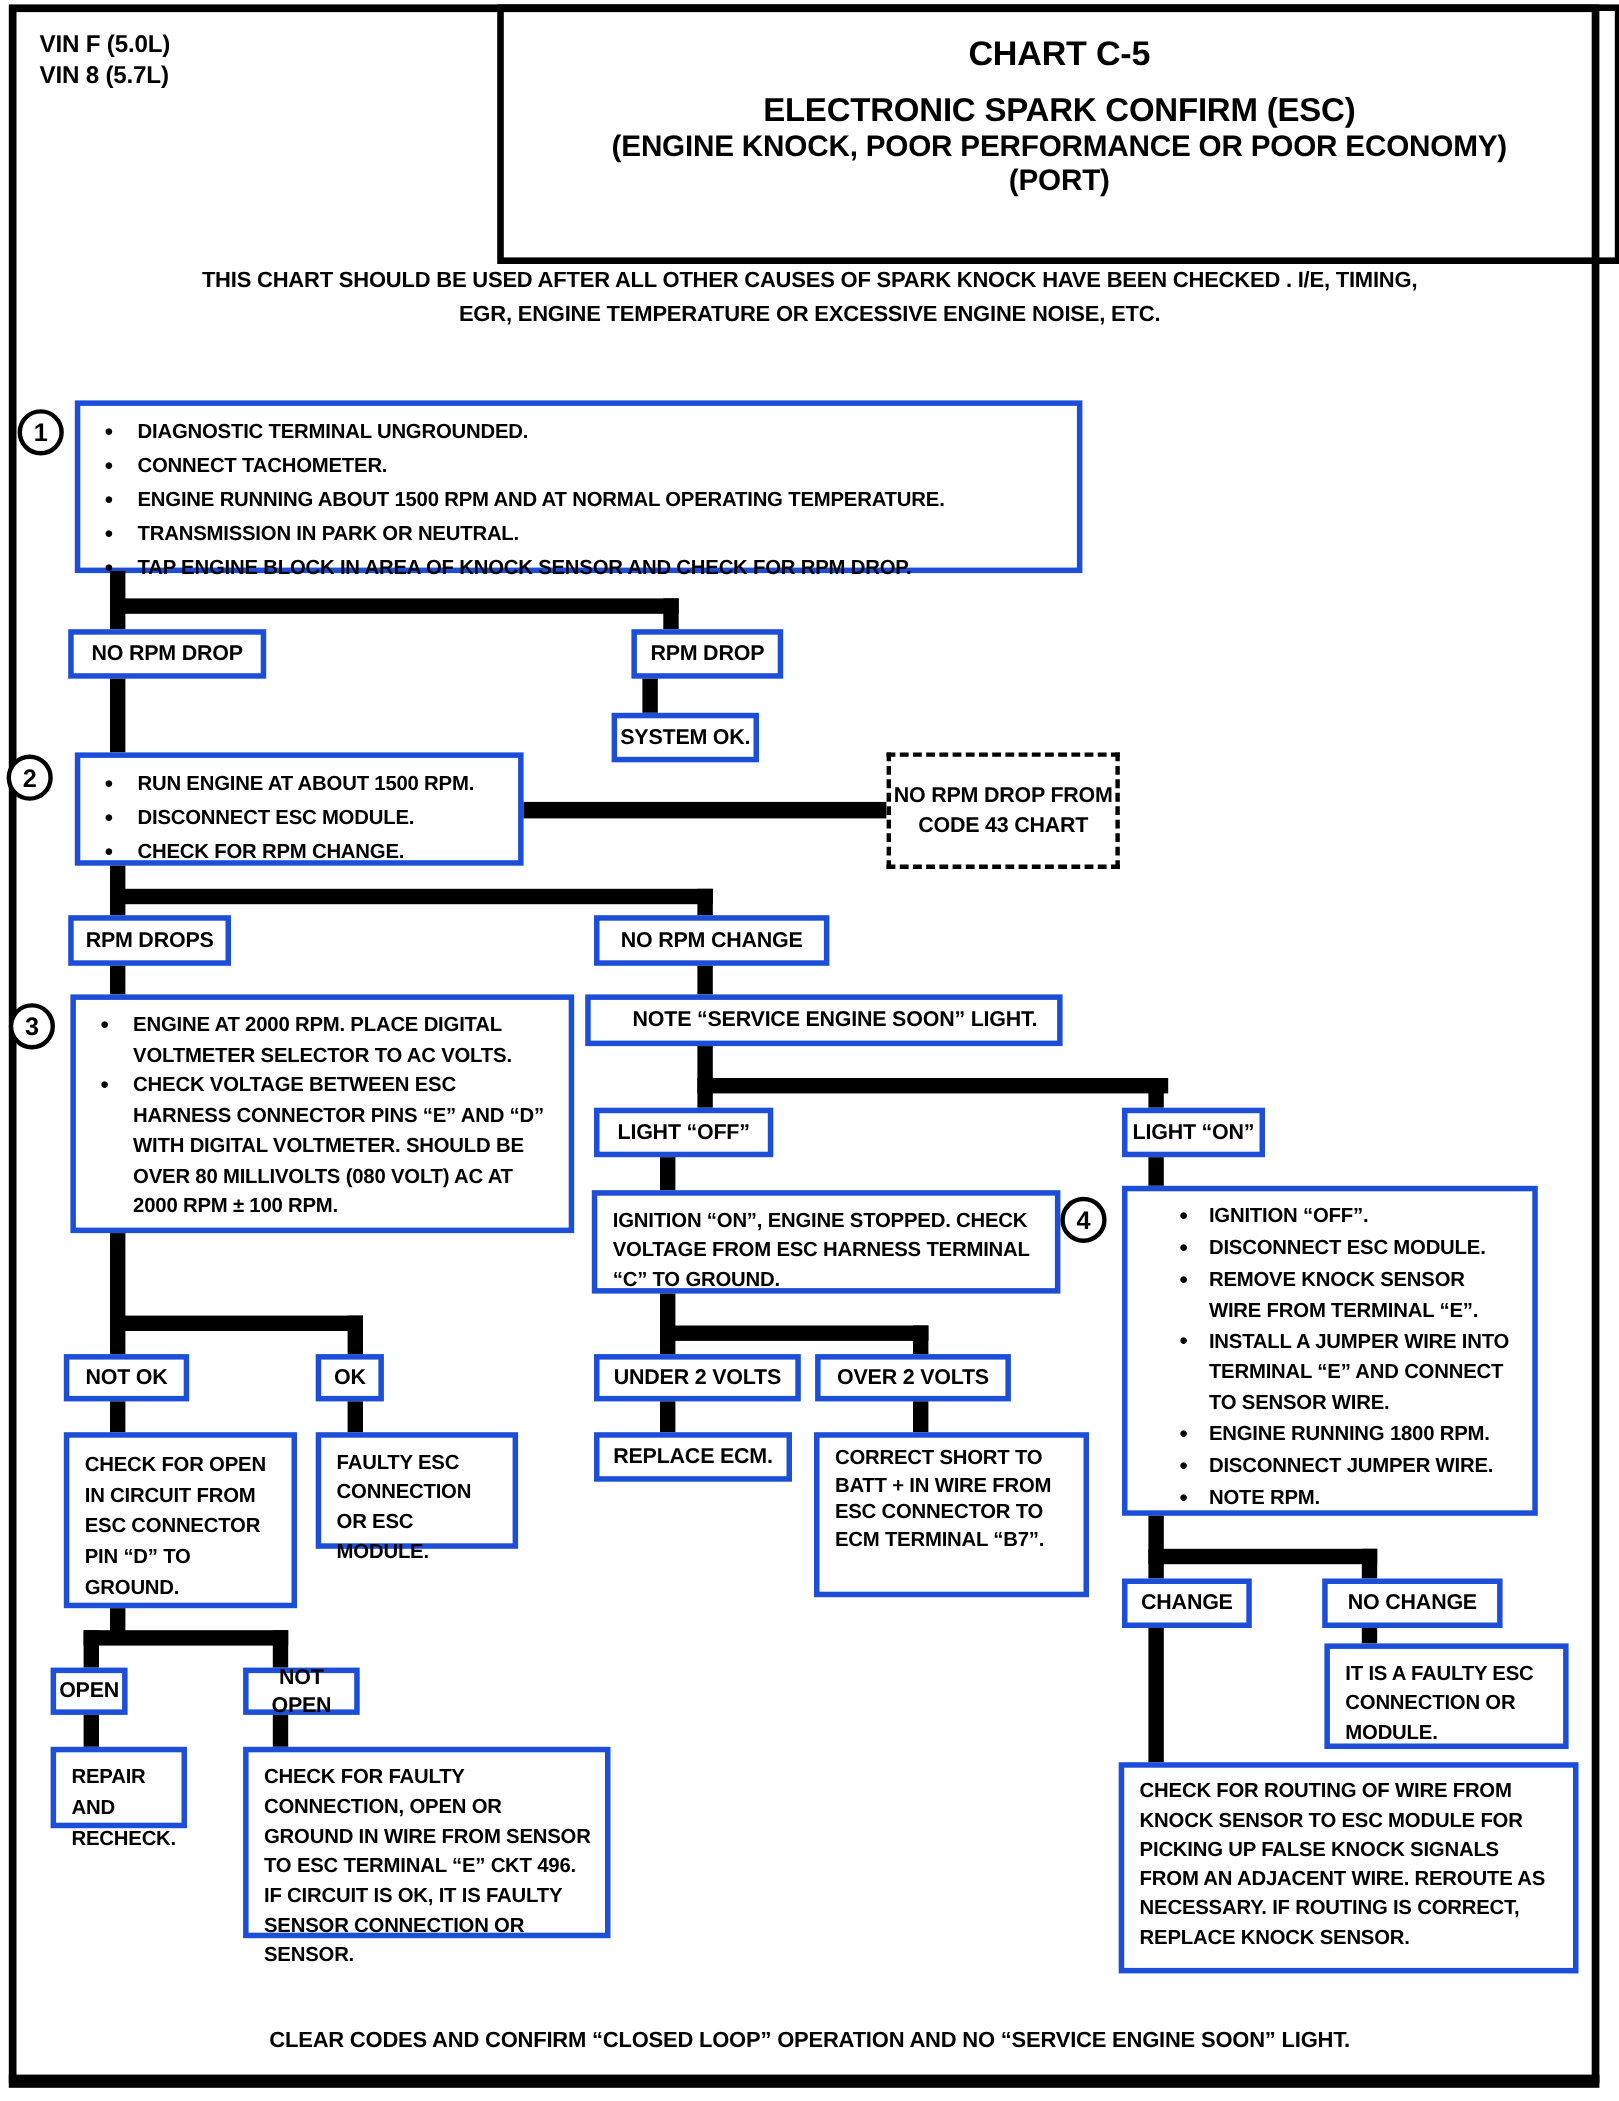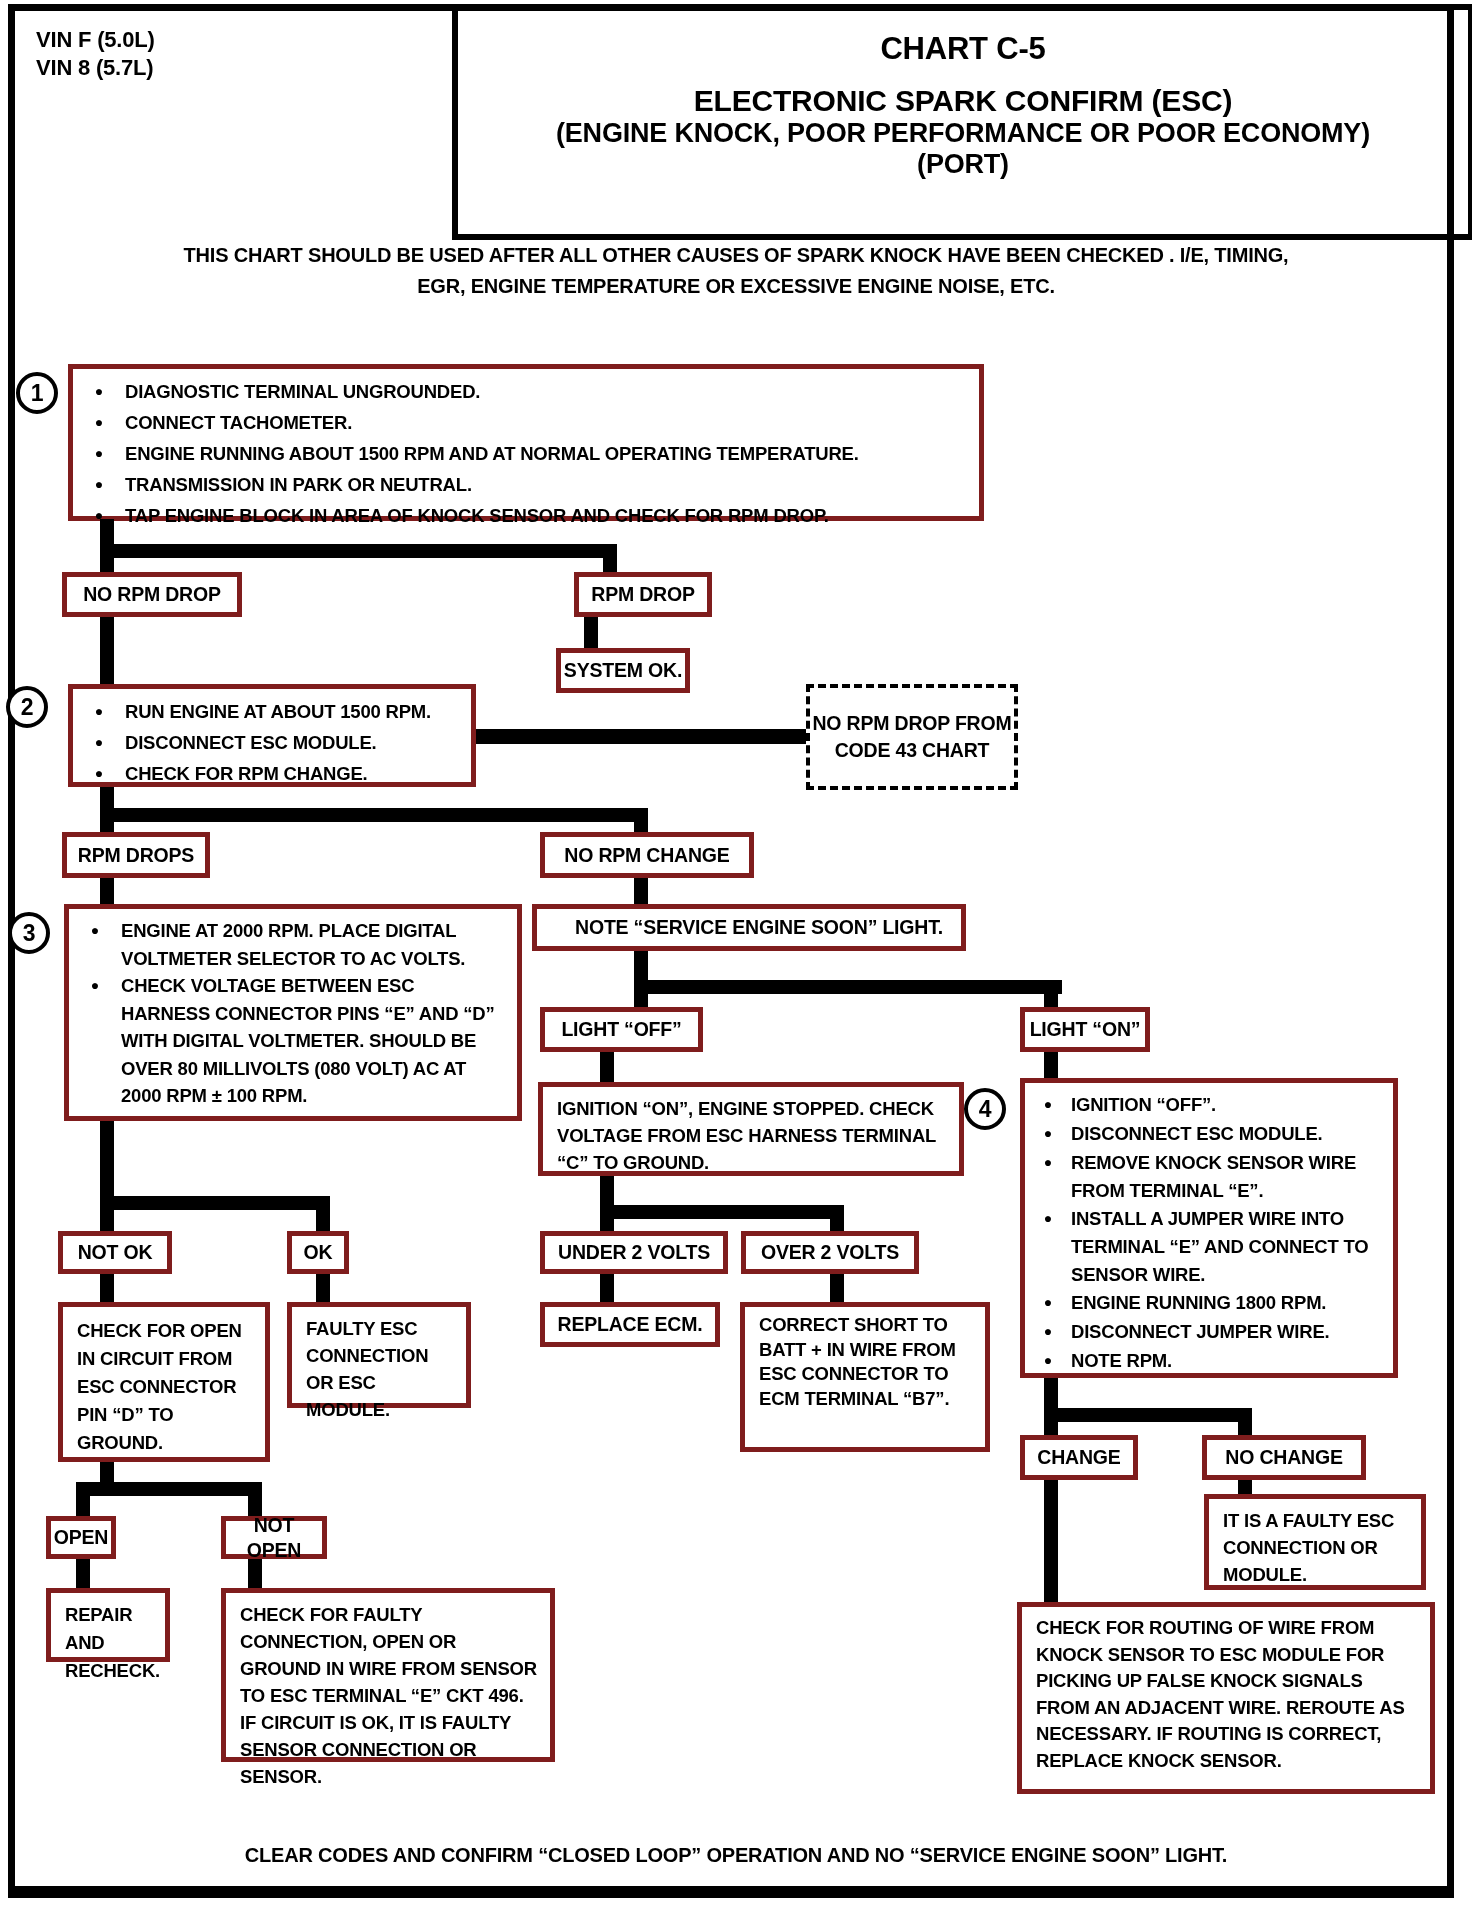--- a/index.html
+++ b/index.html
@@ -4,21 +4,21 @@
 <style>
   html,body{margin:0;padding:0;background:#e8e8e8;}
   #page{
     position:relative;width:1472px;height:1910px;background:#ffffff;
     font-family:"Liberation Sans",sans-serif;color:#000;font-weight:700;
     letter-spacing:-0.2px;overflow:hidden;
   }
   .abs{position:absolute;}
   #outer-border{left:8px;top:4px;width:1446px;height:1890px;border:7px solid #000;box-sizing:border-box;}
   #bottom-bar{left:8px;top:1886px;width:1446px;height:12px;background:#000;}
-  .box{position:absolute;border:5px solid #7f1d1d;background:#fff;box-sizing:border-box;}
+  .box{position:absolute;border:5px solid #1d4ed8;background:#fff;box-sizing:border-box;}
   .dashed{border:4px dashed #000;}
   .lbl{display:flex;align-items:center;justify-content:center;text-align:center;font-size:19.5px;line-height:25px;}
   .para{font-size:18.5px;line-height:27px;padding:8px 10px 6px 14px;text-align:left;}
   .conn{position:absolute;background:#000;}
   .circle{
     position:absolute;width:42px;height:42px;border:4px solid #000;border-radius:50%;
     background:#fff;display:flex;align-items:center;justify-content:center;
     font-size:23px;font-weight:700;box-sizing:border-box;z-index:3;
   }
   .steps{padding:8px 8px 6px 0;}
@@ -149,21 +149,21 @@
   <div class="box lbl" style="left:540px;top:1007px;width:163px;height:45px;">LIGHT “OFF”</div>
   <div class="box lbl" style="left:1020px;top:1007px;width:130px;height:45px;">LIGHT “ON”</div>
 
   <div class="conn" style="left:600px;top:1052px;width:14px;height:31px;"></div>
   <div class="box para" style="left:538px;top:1082px;width:426px;height:94px;">IGNITION “ON”, ENGINE STOPPED. CHECK VOLTAGE FROM ESC HARNESS TERMINAL “C” TO GROUND.</div>
 
   <div class="conn" style="left:1044px;top:1052px;width:14px;height:27px;"></div>
   <div class="circle" style="left:964px;top:1088px;">
     <span>4</span>
   </div>
-  <div class="box steps" style="left:1020px;top:1078px;width:378px;height:300px;">
+  <div class="box steps" style="left:1020px;top:1078px;width:378px;height:300px;padding-left:28px;">
     <div class="b-row" style="line-height:28px;">
         <span class="blt" style="flex-basis:46px;"></span>
         <span class="b-txt">IGNITION “OFF”.</span>
       </div>
     <div class="b-row" style="line-height:28px;">
         <span class="blt" style="flex-basis:46px;"></span>
         <span class="b-txt">DISCONNECT ESC MODULE.</span>
       </div>
     <div class="b-row" style="line-height:28px;">
         <span class="blt" style="flex-basis:46px;"></span>

